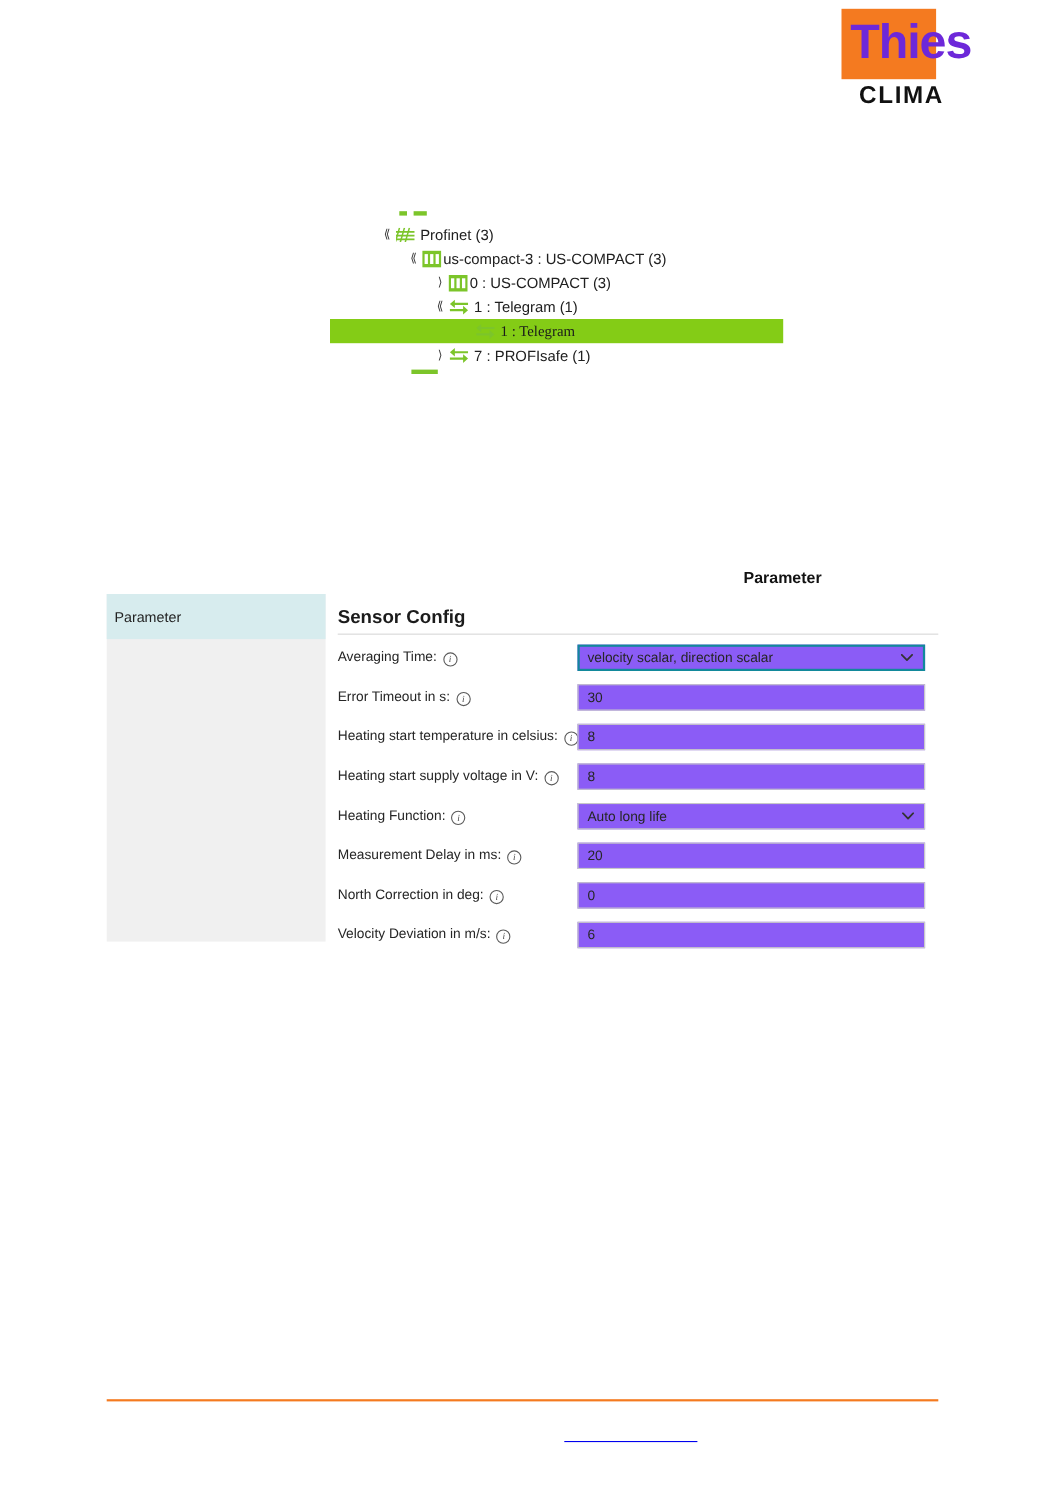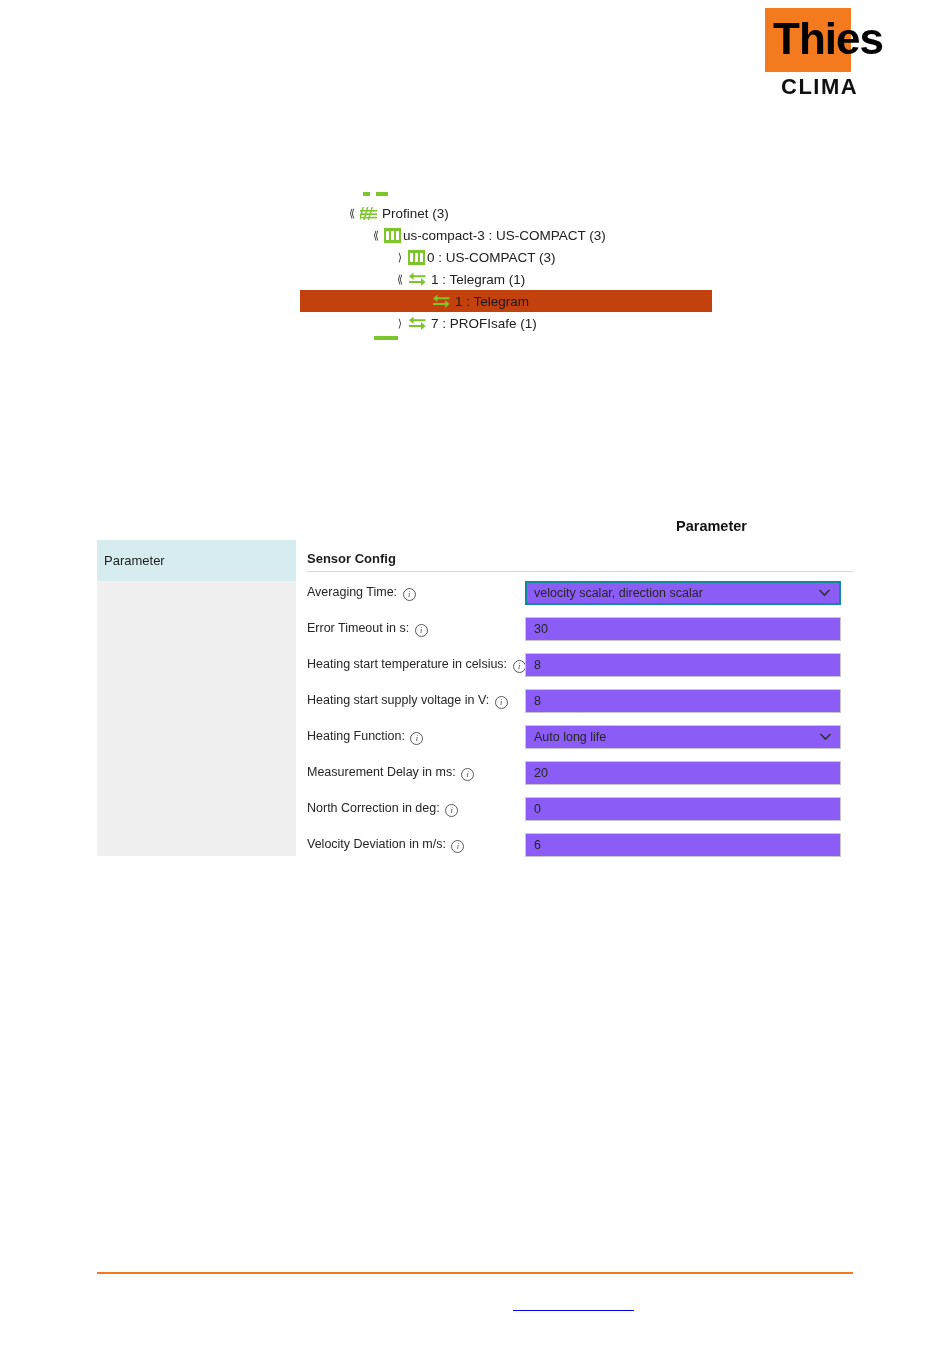--- a/index.html
+++ b/index.html
@@ -34,21 +34,21 @@
     height: 64px;
     background: #f47a20;
   }
   .logo-word {
     position: absolute;
     left: 8px;
     top: 0px;
     font-family: "Liberation Sans", sans-serif;
     font-size: 44px;
     font-weight: bold;
-    color: #000000;
+    color: #6d28d9;
     letter-spacing: -1px;
     line-height: 62px;
   }
   .logo-sub {
     position: absolute;
     left: 16px;
     top: 66px;
     font-family: "Liberation Sans", sans-serif;
     font-size: 22px;
     font-weight: bold;
@@ -91,21 +91,22 @@
   }
 
   .tree-row {
     position: relative;
     height: 22px;
     display: flex;
     align-items: center;
     white-space: nowrap;
   }
   .tree-row.selected {
-    background: #c2410c;
+    background: #84cc16;
+    font-family: Liberation Serif, serif;
   }
   .twisty {
     width: 16px;
     display: inline-block;
     text-align: center;
     color: #3c3c3c;
     font-size: 11px;
     line-height: 1;
     flex: 0 0 16px;
   }
@@ -191,21 +192,21 @@
   }
   .side-item.active { background: #d7ecee; }
 
   .panel-main {
     position: absolute;
     left: 210px;
     top: 11px;
     width: 546px;
   }
   .section-title {
-    font-size: 13px;
+    font-size: 17px;
     font-weight: bold;
     color: #1b1b1b;
     padding-bottom: 5px;
     border-bottom: 1px solid #d8d8d8;
     width: 546px;
   }
   .field-row {
     display: flex;
     align-items: center;
     height: 30px;

